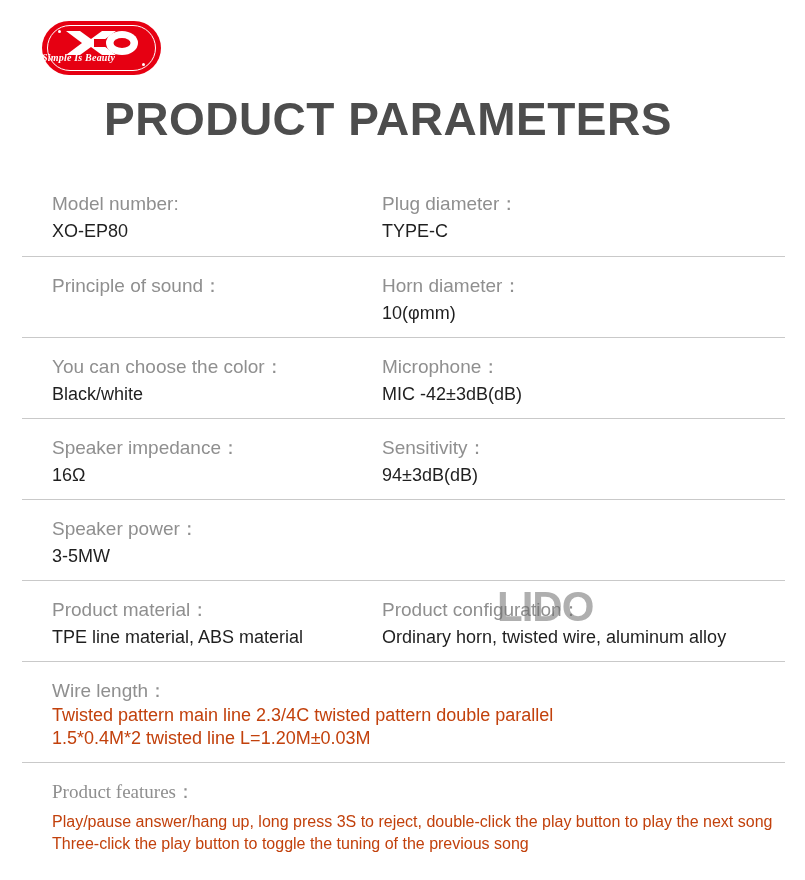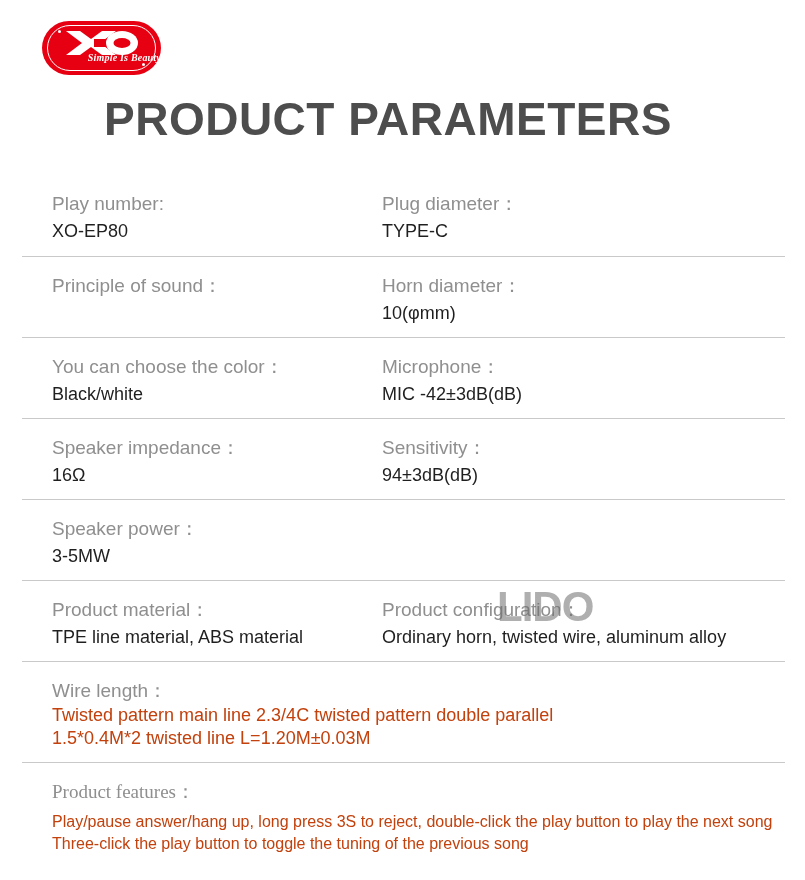--- a/index.html
+++ b/index.html
@@ -63,21 +63,21 @@
     top: 9px;
     transform: translateX(-50%);
     width: 76px;
     height: 26px;
   }
   .logo-tag {
     position: absolute;
     left: 0;
     right: 0;
     top: 31px;
-    text-align: right;
+    text-align: left;
     color: #ffffff;
     font-family: "Liberation Serif", serif;
     font-style: italic;
     font-weight: 700;
     font-size: 10px;
     letter-spacing: 0.2px;
     white-space: nowrap;
   }
 
   
@@ -195,21 +195,21 @@
     </div>
     <div class="logo-tag">Simple Is Beauty</div>
   </div>
 
   <div class="title">PRODUCT PARAMETERS</div>
 
   <div class="spec-table">
 
     <div class="spec-row first">
       <div class="cell c1">
-        <div class="cell-label">Play number:</div>
+        <div class="cell-label">Model number:</div>
         <div class="cell-value">XO-EP80</div>
       </div>
       <div class="cell c2">
         <div class="cell-label">Plug diameter：</div>
         <div class="cell-value">TYPE-C</div>
       </div>
     </div>
 
     <div class="spec-row">
       <div class="cell c1">

